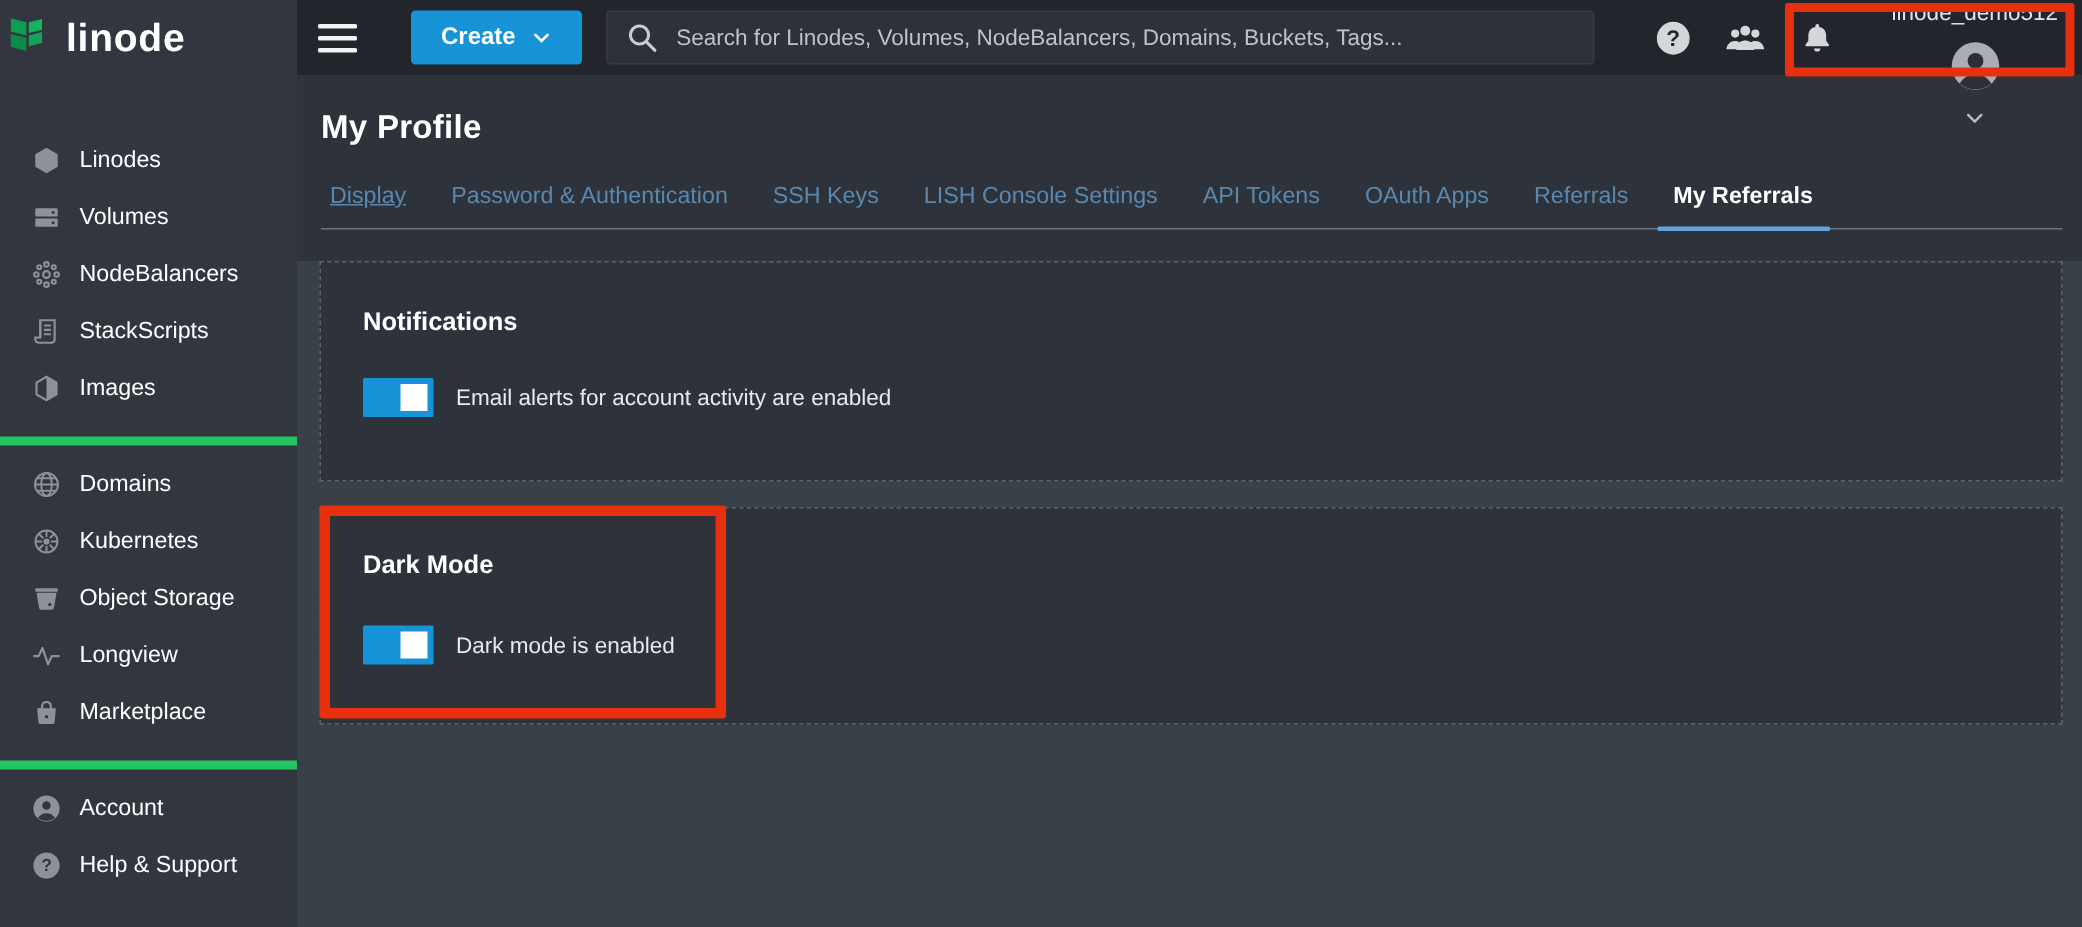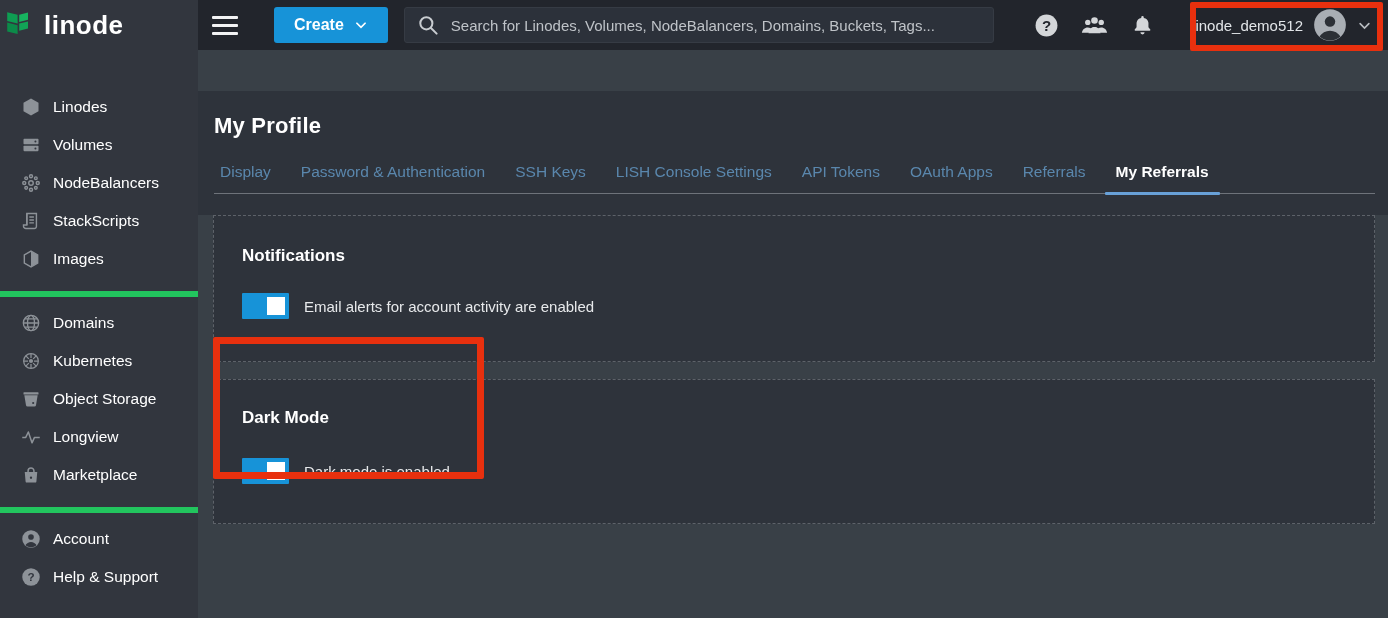--- a/index.html
+++ b/index.html
@@ -20,39 +20,39 @@
                 font-family:"Liberation Sans",sans-serif; font-size:16px; font-weight:bold;
                 display:flex; align-items:center; gap:10px; padding:0 20px; cursor:pointer;margin-left:16px; }
   .search-wrap { flex:1; height:36px; background:#2c313a; border:1px solid #363b44; border-radius:3px;
                  margin:0 28px 0 16px; display:flex; align-items:center; padding:0 12px; gap:12px; }
   .search-wrap input { flex:1; background:transparent; border:none; outline:none; color:#c9cdd1;
                        font-family:"Liberation Sans",sans-serif; font-size:15px; }
   .search-wrap input::placeholder { color:#bfc3c8; opacity:1; }
   .tb-icon { width:30px; height:30px; display:flex; align-items:center; justify-content:center;
              cursor:pointer; margin:0 9px; flex:0 0 auto; }
   .user-menu { display:flex; align-items:center; gap:10px; cursor:pointer; margin-left:16px;
-               padding:0 4px 0 10px; height:50px; }
+               padding:0 4px 0 10px; height:50px;flex-direction:column; }
   .user-name { color:#e2e5e8; font-size:15px; }
 
   
   .sidebar { position:absolute; left:0; top:50px; width:198px; height:568px; background:#32363e; z-index:4; }
   .nav-group { padding-top:7px; }
   .nav-group.first { padding-top:38px; }
   .nav-group.divided { border-top:6px solid #22c55e; margin-top:13px; }
   .nav-item { height:38px; display:flex; align-items:center; gap:12px; padding-left:20px; cursor:pointer; }
   .nav-icon { width:21px; height:21px; flex:0 0 auto; display:flex; align-items:center; justify-content:center; }
   .nav-label { color:#fff; font-size:15.5px; font-weight:normal; }
 
   
   .main { position:absolute; left:198px; top:50px; width:1190px; height:568px; background:#394047; overflow:hidden; }
-  .header-block { background:#2e333b; padding:22px 0 0 16px; height:124px;margin-top:41px; }
+  .header-block { background:#2e333b; padding:22px 0 0 16px; height:124px; }
   .page-title { color:#fff; font-size:22px; font-weight:bold; letter-spacing:.2px; }
   .tabs { display:flex; margin:14px 13px 0 0; border-bottom:1px solid #6e737a; }
   .tab { color:#5a87ad; font-size:15.5px; padding:10px 15px 12px; cursor:pointer; position:relative; white-space:nowrap; }
-  .tab:first-child { padding-left:6px; }
+  .tab:first-child { padding-left:6px;text-decoration:underline; }
   .tab.active { color:#fff; font-weight:bold; }
   .tab.active::after { content:""; position:absolute; left:4px; right:4px; bottom:-2px; height:3px;
                        background:#68a1d8; border-radius:1px; }
   .card { background:#2e333b; border:1px dashed rgba(170,175,180,.38); margin:0 13px 0 15px;
           padding:30px 28px 0; }
   .card.notifications { height:147px; }
   .card-gap { height:17px; }
   .card.darkmode { height:145px; padding-top:28px; }
   .card-heading { color:#fff; font-size:17px; font-weight:bold; }
   .toggle-row { display:flex; align-items:center; gap:15px; margin-top:27px; }

